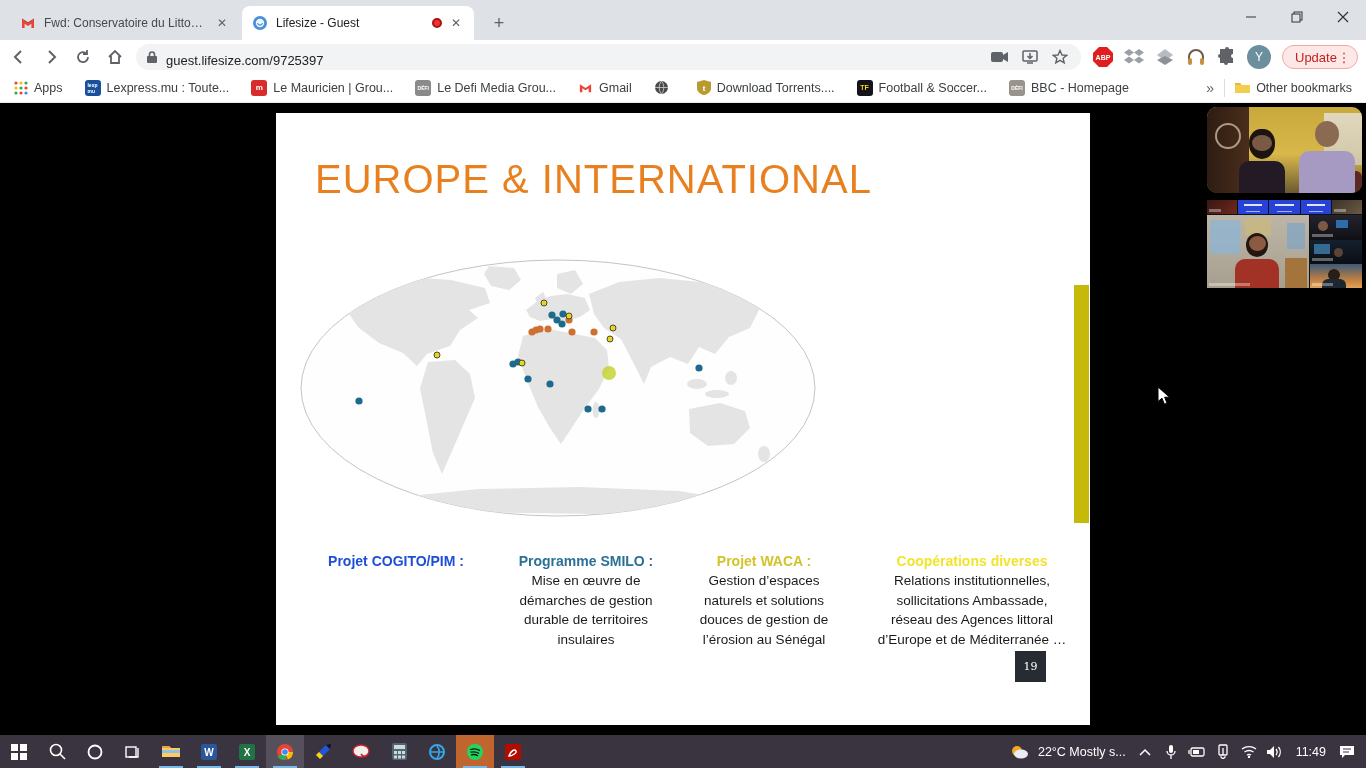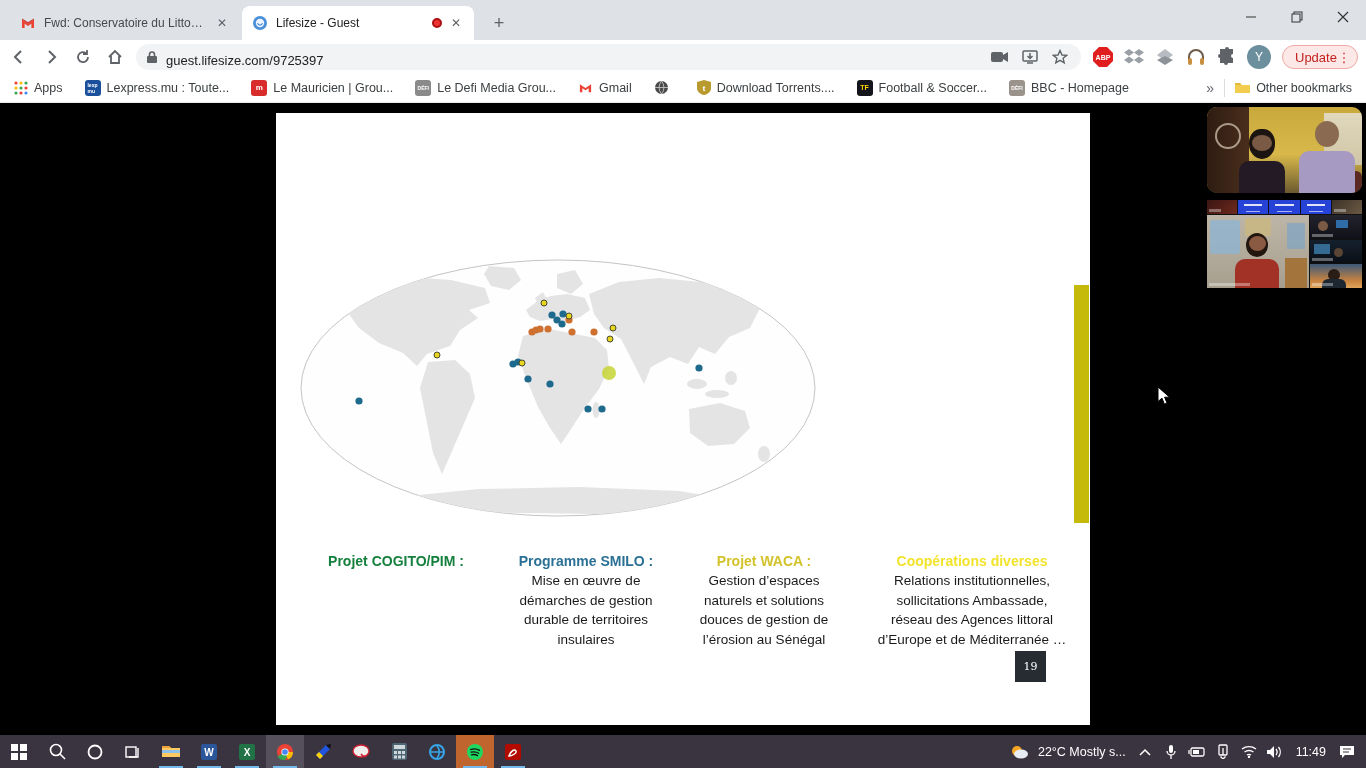--- a/index.html
+++ b/index.html
@@ -309,20 +309,21 @@
             <path d="M0 2h5l1.5 2H0z" fill="#e3b93a"></path>
           </svg>
         </span>
       <span>Other bookmarks</span>
     </span>
   </div>
 
   <div class="content">
 
     <div class="slide">
+      <div class="slide-title" style="color: rgb(232, 128, 31);">EUROPE &amp; INTERNATIONAL</div>
 
       <svg id="world-map" class="world-map" width="520" height="260" viewBox="0 0 520 260">
         <defs>
             <clipPath id="mapclip">
               <ellipse cx="259" cy="130" rx="257" ry="128"></ellipse>
             </clipPath>
           </defs>
         <ellipse cx="259" cy="130" rx="257" ry="128" fill="#fefefe" stroke="#c4c4c4" stroke-width="1"></ellipse>
         <g clip-path="url(#mapclip)" fill="#e4e4e4">
           <path d="M40 34 L95 18 L152 22 L186 30 L191 45 L170 52 L179 60 L161 72 L151 88 L128 96 L118 108 L104 95 L80 85 L60 70 L47 52 Z"></path>
@@ -367,21 +368,21 @@
             <circle cx="311" cy="81" r="3" fill="#e8d520" stroke="#4a4a30" stroke-width="1"></circle>
             <circle cx="138" cy="97" r="3" fill="#e8d520" stroke="#4a4a30" stroke-width="1"></circle>
             <circle cx="223" cy="105" r="3" fill="#e8d520" stroke="#4a4a30" stroke-width="1"></circle>
             <circle cx="310" cy="115" r="7" fill="#c6d434" opacity="0.85"></circle>
           </g>
       </svg>
 
       <div class="accent-bar" style="background: rgb(197, 186, 10);"></div>
 
       <div class="col" style="left:28px; width:184px;">
-        <div class="col-heading" style="color: #15803d;">Projet COGITO/PIM :</div>
+        <div class="col-heading" style="color: #1d4ed8;">Projet COGITO/PIM :</div>
       </div>
       <div class="col" style="left:228px; width:164px;">
         <div class="col-heading" style="color: rgb(43, 112, 149);">Programme SMILO :</div>
         <div class="col-body">Mise en œuvre de démarches de gestion durable de territoires insulaires</div>
       </div>
       <div class="col" style="left:414px; width:148px;">
         <div class="col-heading" style="color: rgb(211, 195, 43);">Projet WACA :</div>
         <div class="col-body">Gestion d’espaces naturels et solutions douces de gestion de l’érosion au Sénégal</div>
       </div>
       <div class="col" style="left:601px; width:190px;">

